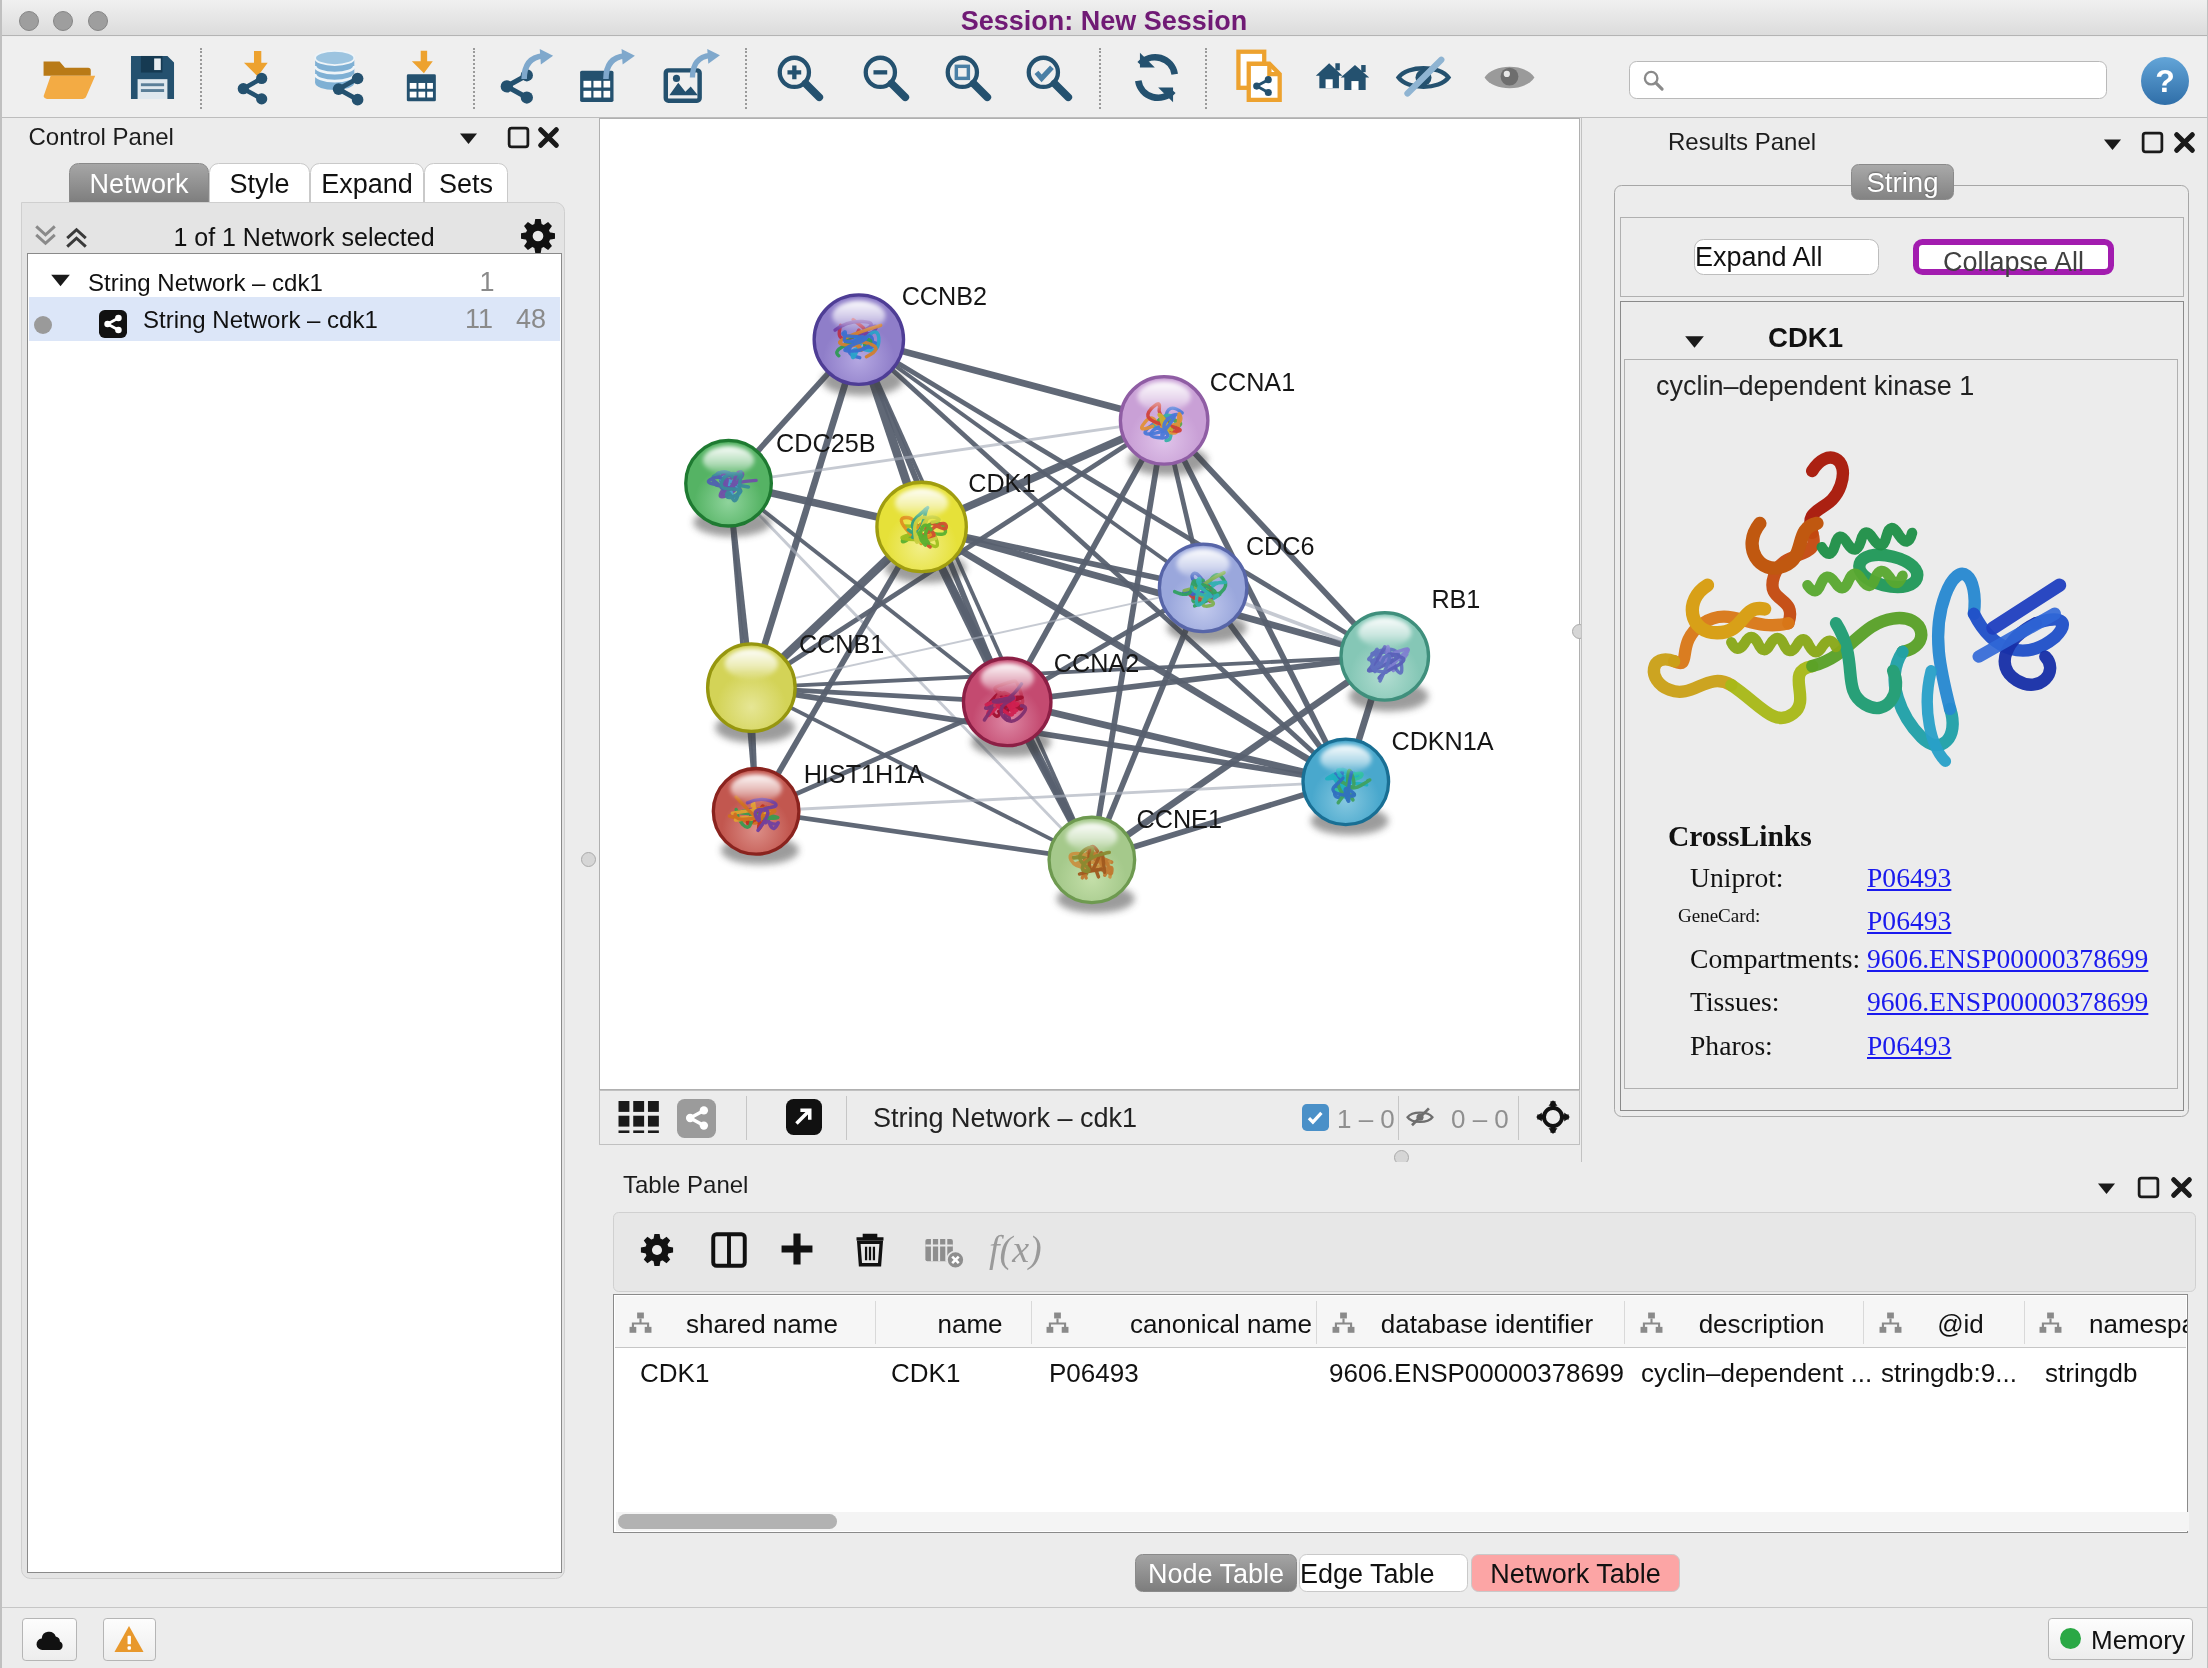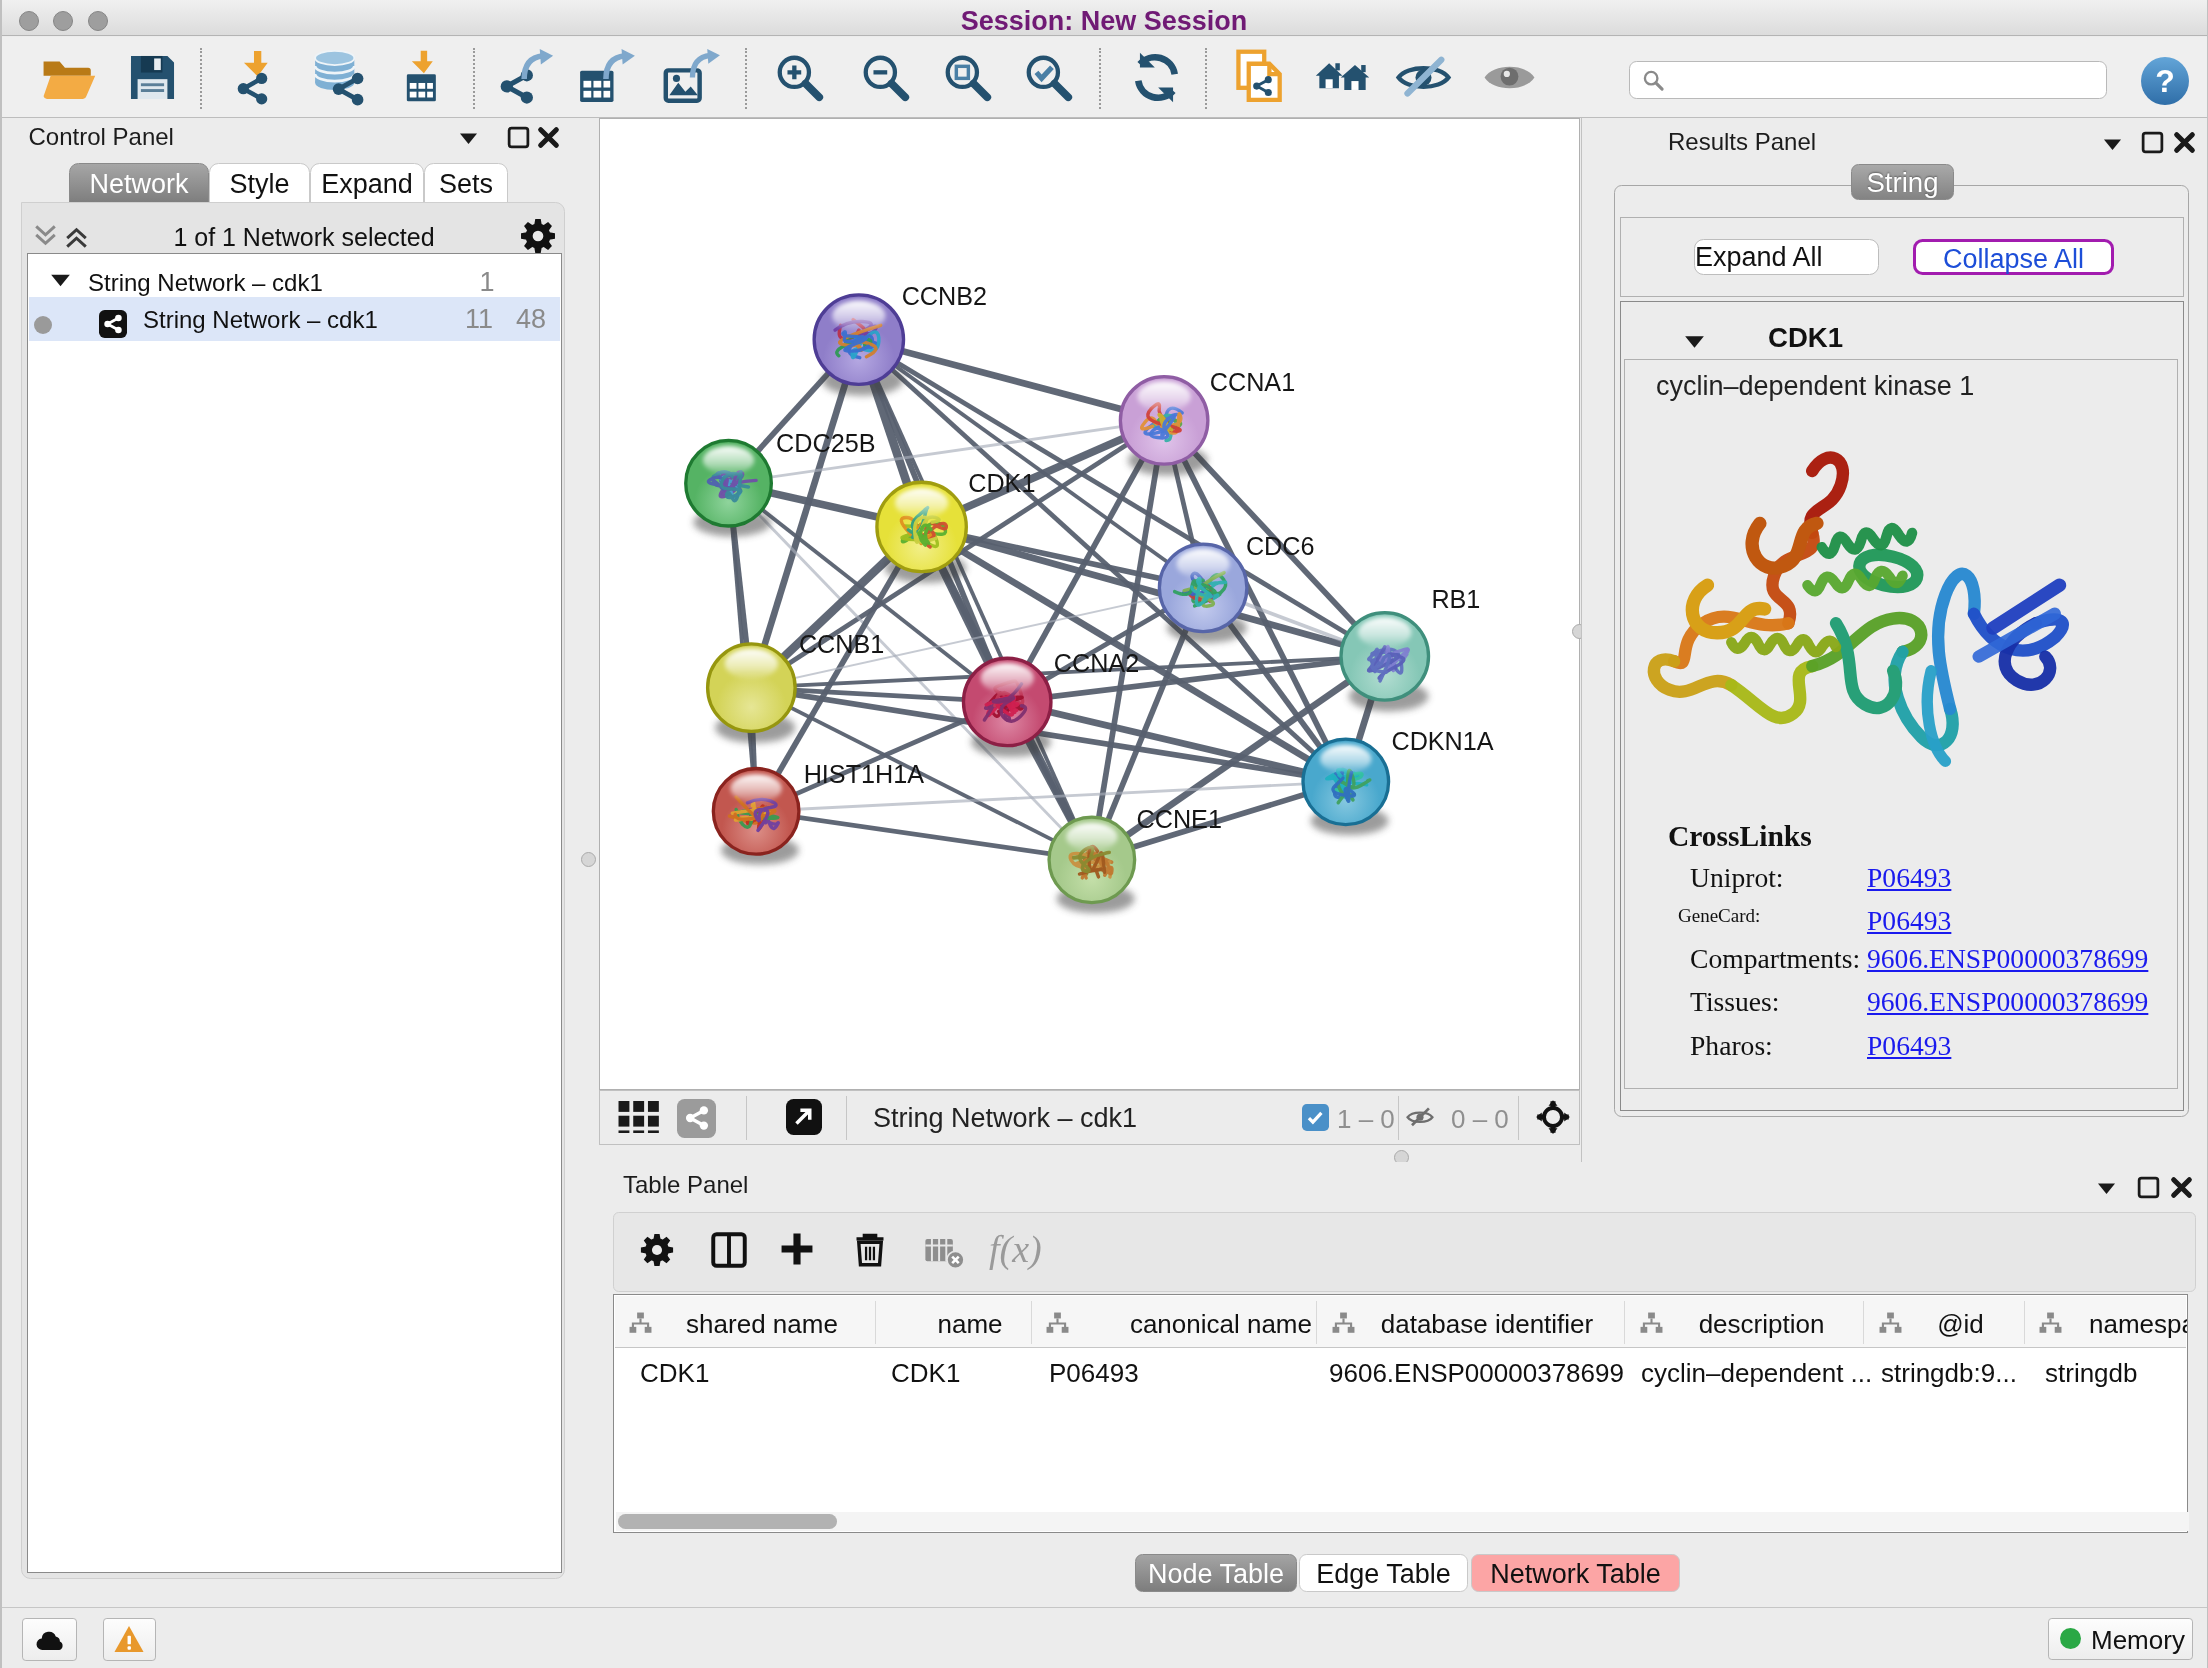--- a/index.html
+++ b/index.html
@@ -591,21 +591,21 @@
 <svg style="position:absolute;left:2140px;top:130px" width="25" height="25" viewBox="0 0 64 64">
     <rect x="8" y="8" width="48" height="48" rx="6" fill="none" stroke="#1a1a1a" stroke-width="7"></rect>
   </svg>
 <svg style="position:absolute;left:2172px;top:130px" width="25" height="25" viewBox="0 0 64 64">
     <path d="M12,12 L52,52 M52,12 L12,52" stroke="#1a1a1a" stroke-width="13" stroke-linecap="round"></path>
   </svg>
 <div class="abs" style="left:1614px;top:185px;width:575px;height:932px;background:#ececec;border:1.9px solid #a6a6a6;border-radius:7.6px"></div>
 <div class="abs" style="left:1851px;top:164px;width:103px;height:36px;border-radius:7.6px;background:linear-gradient(#a9a9a9,#838383);border:1px solid #8a8a8a;color:#fff;font-size:27.6px;text-align:center;line-height:36px;text-shadow:0 -1px 1.9px rgba(0,0,0,0.4)">String</div>
 <div class="abs" style="left:1620px;top:217px;width:564px;height:80px;border:1px solid #b0b0b0"></div>
 <div class="abs" style="left:1694px;top:239px;width:185px;height:36px;background:#fff;border:1px solid #bdbdbd;border-radius:9.5px;font-size:27px;text-align:left;line-height:34px;color:#111">Expand All</div>
-<div class="abs" style="left:1913px;top:239px;width:201px;height:36px;background:#fff;border:3px solid #a21caf;border-radius:9.5px;font-size:27px;text-align:center;line-height:34px;color:#1d4ed8">Collapse All</div>
+<div class="abs" style="left:1913px;top:239px;width:201px;height:36px;background:#fff;border:6px solid #a21caf;border-radius:9.5px;font-size:27px;text-align:center;line-height:34px;color:#404040">Collapse All</div>
 <div class="abs" style="left:1620px;top:301px;width:564px;height:810px;background:#ececec;border:1px solid #8a8a8a"></div>
 <svg style="position:absolute;left:1683px;top:329px" width="23" height="23" viewBox="0 0 64 64">
     <path d="M6,20 L32,52 58,20 z" fill="#1a1a1a"></path>
   </svg>
 <div class="abs" style="left:1768px;top:322px;font-size:27.6px;font-weight:bold;color:#111">CDK1</div>
 <div class="abs" style="left:1624px;top:359px;width:554px;height:730px;background:#ececec;border:1px solid #b0b0b0"></div>
 <div class="abs" style="left:1656px;top:371px;font-size:27px;color:#222">cyclin–dependent kinase 1</div>
 <svg style="position:absolute;left:1617px;top:433px" width="476" height="352" viewBox="0 0 500 370">
     <path d="M205,40 C220,15 245,25 235,55 C225,85 195,75 205,105" fill="none" stroke="#a81808" stroke-width="13" stroke-linecap="round" opacity="0.96"></path>
     <path d="M205,105 C215,135 175,120 165,150 C155,180 190,170 180,200" fill="none" stroke="#c44a10" stroke-width="13" stroke-linecap="round" opacity="0.96"></path>
@@ -741,21 +741,21 @@
 <div class="abs" style="left:640px;top:1358px;font-size:26px;color:#111">CDK1</div>
 <div class="abs" style="left:891px;top:1358px;font-size:26px;color:#111">CDK1</div>
 <div class="abs" style="left:1049px;top:1358px;font-size:26px;color:#111">P06493</div>
 <div class="abs" style="left:1329px;top:1358px;font-size:26px;color:#111">9606.ENSP00000378699</div>
 <div class="abs" style="left:1641px;top:1358px;font-size:26px;color:#111">cyclin–dependent ...</div>
 <div class="abs" style="left:1881px;top:1358px;font-size:26px;color:#111">stringdb:9...</div>
 <div class="abs" style="left:2045px;top:1358px;font-size:26px;color:#111">stringdb</div>
 <div class="abs" style="left:616px;top:1512px;width:1573px;height:19px;background:#f4f4f4"></div>
 <div class="abs" style="left:618px;top:1514px;width:219px;height:15px;border-radius:7.6px;background:#b2b2b2"></div>
 <div class="abs" style="left:1135px;top:1554px;width:162px;height:38px;border-radius:7.6px;background:linear-gradient(#a4a4a4,#7d7d7d);color:#fff;border:1px solid #8a8a8a;font-size:27px;text-align:center;line-height:38px">Node Table</div>
-<div class="abs" style="left:1299px;top:1554px;width:169px;height:38px;border-radius:7.6px;background:#fff;color:#111;border:1px solid #c9c9c9;font-size:27px;text-align:center;line-height:38px">Edge Table</div>
+<div class="abs" style="left:1299px;top:1554px;width:169px;height:38px;border-radius:7.6px;background:#fff;color:#111;border:1px solid #c9c9c9;font-size:27px;line-height:38px">Edge Table</div>
 <div class="abs" style="left:1471px;top:1554px;width:209px;height:38px;border-radius:7.6px;background:#fca5a5;color:#111;border:1px solid #c9c9c9;font-size:27px;text-align:center;line-height:38px">Network Table</div>
 <div class="abs" style="left:0;top:1607px;width:2208px;height:61px;background:#ececec;border-top:1.9px solid #c6c6c6"></div>
 <div class="abs" style="left:22px;top:1618px;width:55px;height:43px;background:linear-gradient(#fdfdfd,#ededed);border:1px solid #b5b5b5;border-radius:3.8px"></div>
 <svg style="position:absolute;left:32px;top:1626px" width="34" height="27" viewBox="0 0 64 52">
     <path d="M20,46 a11,11 0 0 1 -2,-22 a14,14 0 0 1 27,-4 a10,10 0 0 1 8,10 a8.5,8.5 0 0 1 -1,16 z" fill="#111"></path>
   </svg>
 <div class="abs" style="left:103px;top:1618px;width:53px;height:43px;background:linear-gradient(#fdfdfd,#ededed);border:1px solid #b5b5b5;border-radius:3.8px"></div>
 <svg style="position:absolute;left:112px;top:1624px" width="34" height="31" viewBox="0 0 64 64">
     <path d="M32,4 L62,58 H2 z" fill="#e8982c"></path>
     <rect x="29" y="24" width="7" height="18" rx="2" fill="#fff"></rect>

